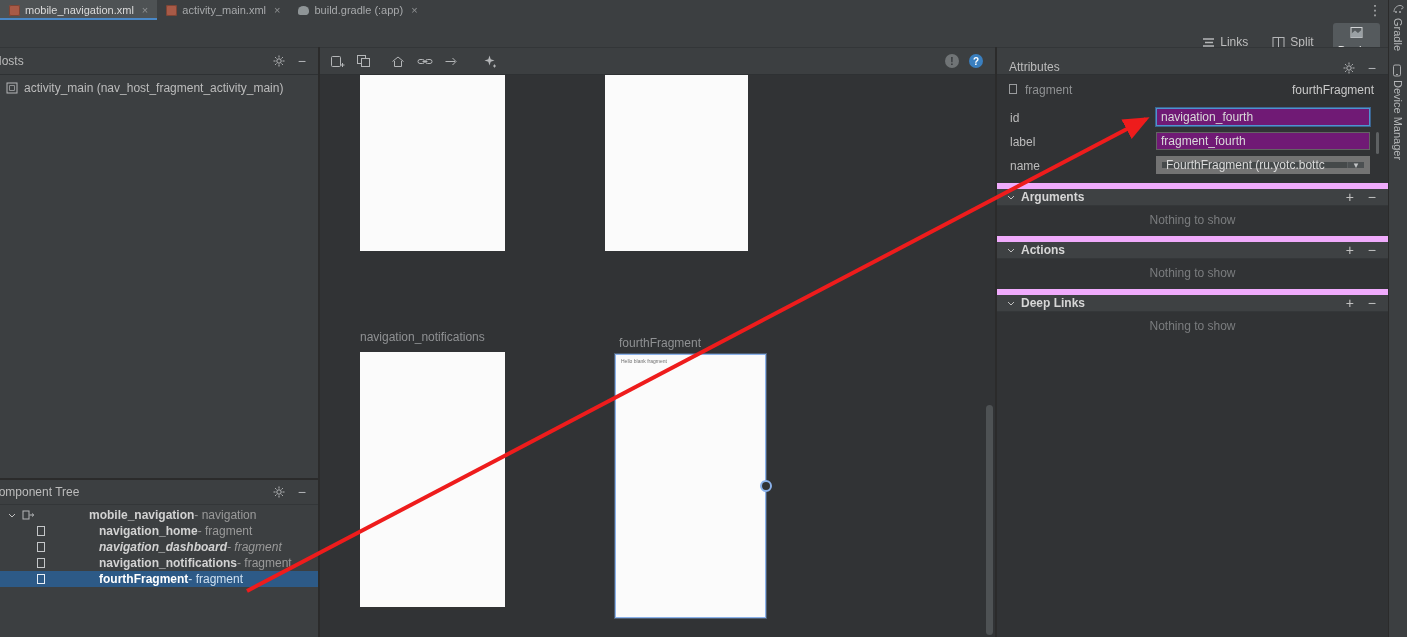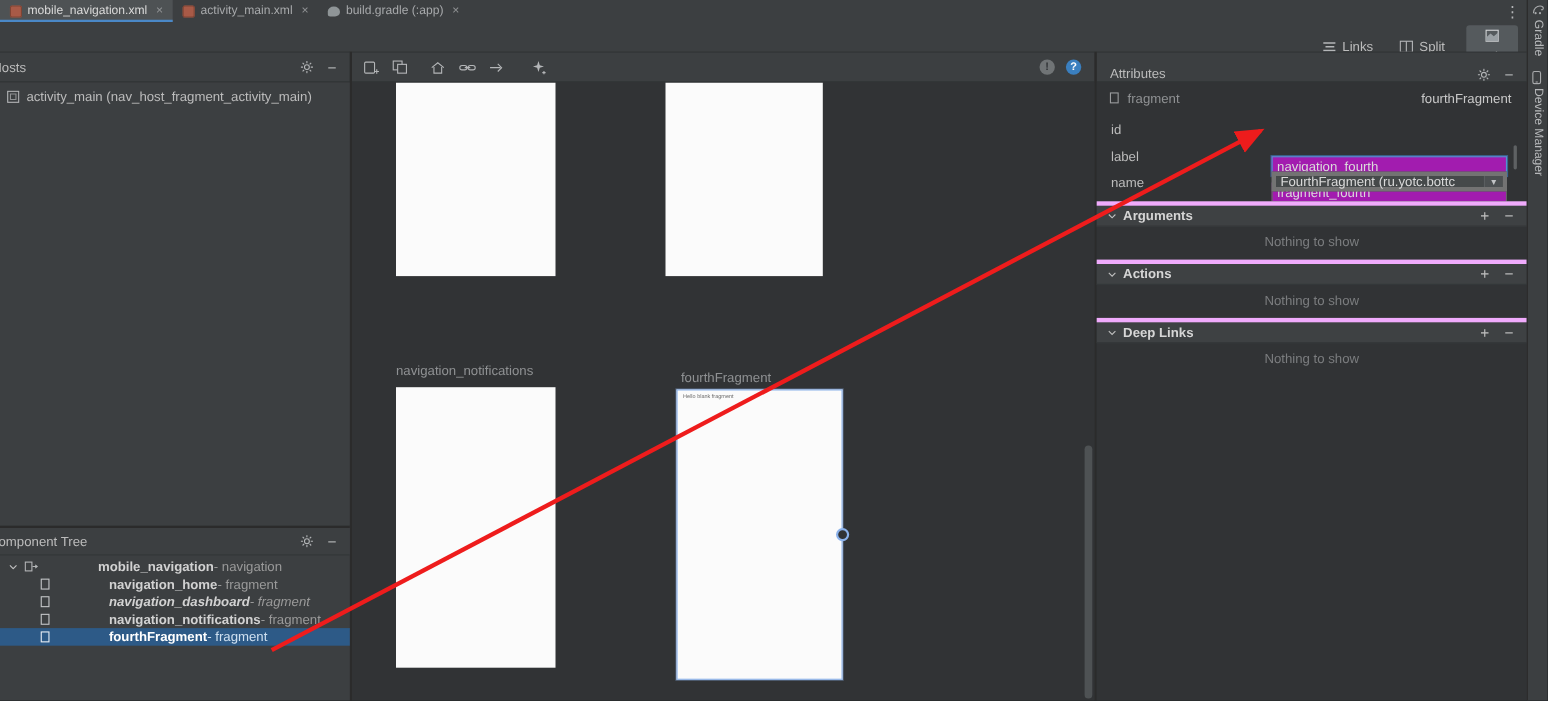--- a/index.html
+++ b/index.html
@@ -51,30 +51,30 @@
   .sel-frame{position:absolute;left:295px;top:279px;width:151px;height:264px;background:#fbfbfb;
              border:1px solid #8ab1ea;box-shadow:0 0 0 1px rgba(138,177,234,.35);box-sizing:border-box;}
   .sel-handle{position:absolute;left:440px;top:405px;width:12px;height:12px;border:2px solid #8ab1ea;
               border-radius:50%;background:#313335;box-sizing:border-box;}
   .preview-text{position:absolute;left:301px;top:283px;font-size:5px;color:#6e6e6e;}
   .v-scroll{position:absolute;left:666px;top:330px;width:7px;height:230px;background:#4e5254;border-radius:4px;}
 
   
   .attrs{left:997px;top:75px;width:391px;height:562px;background:#313335;font-size:12px;}
   .attr-label{position:absolute;color:#bcbcbc;}
-  .fld{position:absolute;left:159px;width:214px;height:18px;box-sizing:border-box;background:#a21caf;
-       border:1px solid #646464;color:#dadada;font-size:12px;font-family:"Liberation Sans",sans-serif;padding:0 4px;margin-top:34px;}
+  .fld{position:absolute;left:159px;width:214px;height:18px;box-sizing:border-box;background:#701a75;
+       border:1px solid #646464;color:#dadada;font-size:12px;font-family:"Liberation Sans",sans-serif;padding:0 4px;}
   .fld.focused{border:1px solid #4e94ce;box-shadow:0 0 0 1px #3b6591;}
   .combo{position:absolute;left:159px;width:214px;height:18px;box-sizing:border-box;background:#45494a;
-         border:4px solid #737373;display:flex;align-items:center;}
+         border:6px solid #737373;display:flex;align-items:center;}
   .combo-text{flex:1;padding:0 4px;color:#dadada;white-space:nowrap;overflow:hidden;}
   .combo-arrow{width:16px;height:100%;display:flex;align-items:center;justify-content:center;
                background:#4c5052;border-left:1px solid #5a5e60;color:#c2c4c6;font-size:9px;}
   .sec-hdr{position:absolute;left:0;width:391px;height:23px;background:#3e4143;display:flex;align-items:center;
-           border-top:4px solid #f0abfc;border-bottom:1px solid #343739;box-sizing:border-box;}
+           border-top:6px solid #f0abfc;border-bottom:1px solid #343739;box-sizing:border-box;}
   .sec-hdr .lbl{font-weight:bold;color:#d6d6d6;margin-left:6px;}
   .sec-hdr .pm{margin-left:auto;display:flex;gap:14px;padding-right:12px;font-size:14px;color:#c0c0c0;}
   .sec-empty{position:absolute;left:0;width:391px;text-align:center;color:#7b7d7f;}
   .attr-scroll{position:absolute;left:379px;top:57px;width:3px;height:22px;background:#5e6163;border-radius:2px;}
 
   
   .stripe{left:1388px;top:0;width:19px;height:637px;background:#3c3f41;border-left:1px solid #2b2b2b;box-sizing:border-box;}
   .stripe-label{writing-mode:vertical-rl;font-size:11px;color:#b6b8ba;position:absolute;left:3px;}
   .stripe-icon{position:absolute;left:3px;}
 

